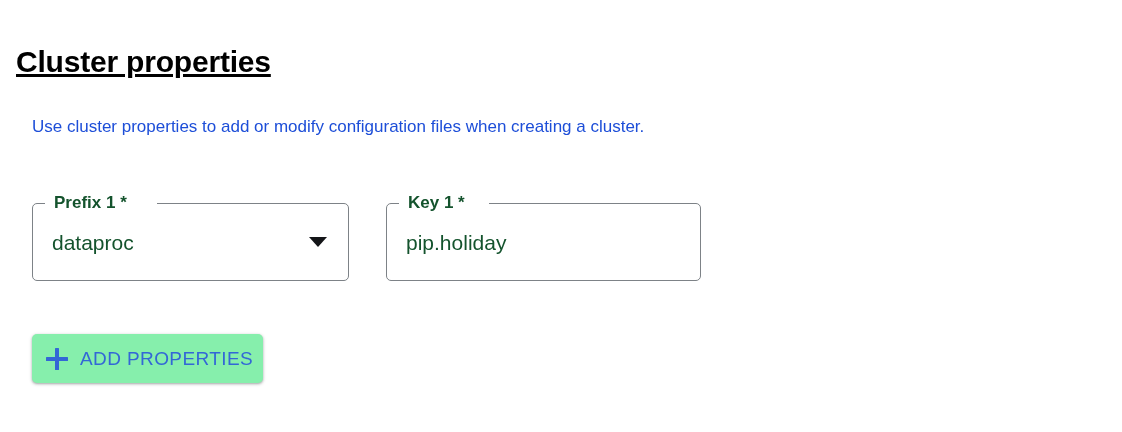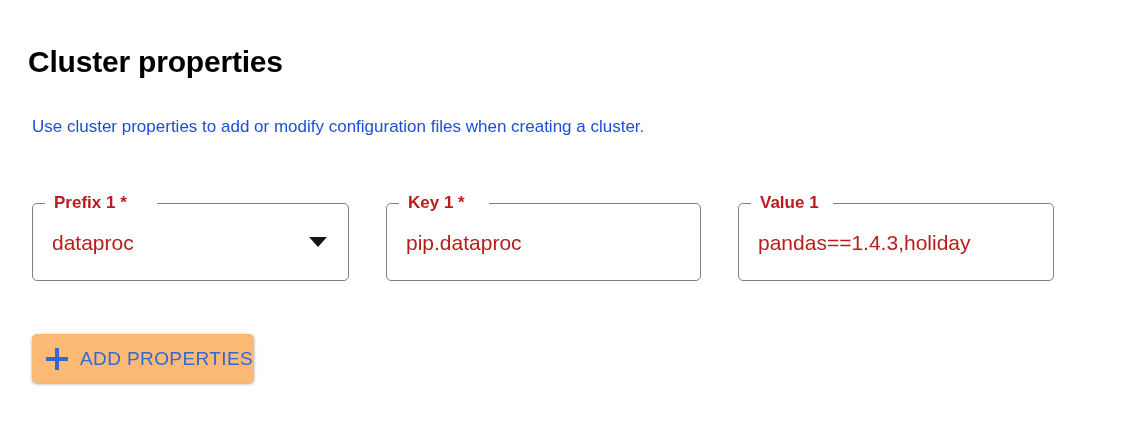--- a/index.html
+++ b/index.html
@@ -19,28 +19,29 @@
   .page {
     position: absolute;
     left: 0; top: 0;
     width: 1122px;
     height: 432px;
   }
 
   
   .page-title {
     position: absolute;
-    left: 28px;
+    left: 16px;
     top: 22px;
     font-size: 30px;
     line-height: 40px;
     font-weight: 700;
     color: #000000;
     letter-spacing: -0.2px;
     white-space: nowrap;
+    text-decoration: underline;
   }
 
   .page-subtitle {
     position: absolute;
     left: 32px;
     top: 97px;
     font-size: 17px;
     line-height: 26px;
     font-weight: 400;
     color: #1d4ed8;
@@ -84,21 +85,21 @@
     background: #ffffff;
   }
 
   .field-label {
     position: absolute;
     left: 18px;
     top: -11px;
     font-size: 17px;
     line-height: 22px;
     font-weight: 700;
-    color: #b91c1c;
+    color: #14532d;
     background: transparent;
     white-space: nowrap;
     padding: 0 4px;
   }
 
   .field-value-wrap {
     position: absolute;
     left: 1px;
     right: 1px;
     top: 22px;
@@ -106,21 +107,21 @@
     overflow: hidden;
   }
 
   .field-value {
     position: absolute;
     left: 19px;
     top: 0;
     font-size: 21px;
     line-height: 36px;
     font-weight: 400;
-    color: #b91c1c;
+    color: #14532d;
     white-space: nowrap;
   }
 
   .field-caret {
     position: absolute;
     right: 22px;
     top: 34px;
     width: 0;
     height: 0;
     border-left: 9px solid transparent;
@@ -132,25 +133,25 @@
   #field-prefix { left: 32px;  width: 317px; }
   #field-key    { left: 386px; width: 315px; text-align: right; }
   #field-value  { left: 738px; width: 316px; }
 
   
   .add-button {
     position: absolute;
     left: 32px;
     top: 334px;
     height: 49px;
-    padding: 0 1px 0 14px;
+    padding: 0 10px 0 14px;
     display: flex;
     align-items: center;
     gap: 12px;
-    background: #fdba74;
+    background: #86efac;
     border: none;
     border-radius: 5px;
     box-shadow: 0 1px 2px 0 rgba(60,64,67,0.30),
                 0 1px 3px 1px rgba(60,64,67,0.15);
     cursor: pointer;
     font-family: "Liberation Sans", sans-serif;
   }
 
   .plus-icon {
     position: relative;
@@ -207,32 +208,24 @@
         <span class="field-value">dataproc</span>
       </span>
       <span class="field-caret"></span>
     </div>
 
     <div class="field" id="field-key">
       <span class="field-outline"></span>
       <span class="field-notch" style="width:90px;"></span>
       <span class="field-label">Key 1 *</span>
       <span class="field-value-wrap">
-        <span class="field-value">pip.dataproc</span>
+        <span class="field-value">pip.holiday</span>
       </span>
     </div>
 
-    <div class="field" id="field-value">
-      <span class="field-outline"></span>
-      <span class="field-notch" style="width:82px;"></span>
-      <span class="field-label">Value 1</span>
-      <span class="field-value-wrap">
-        <span class="field-value">pandas==1.4.3,holiday</span>
-      </span>
-    </div>
 
   </div>
 
   <button class="add-button">
     <span class="plus-icon"></span>
     <span class="add-button-label">ADD PROPERTIES</span>
   </button>
 
 </div>
 

